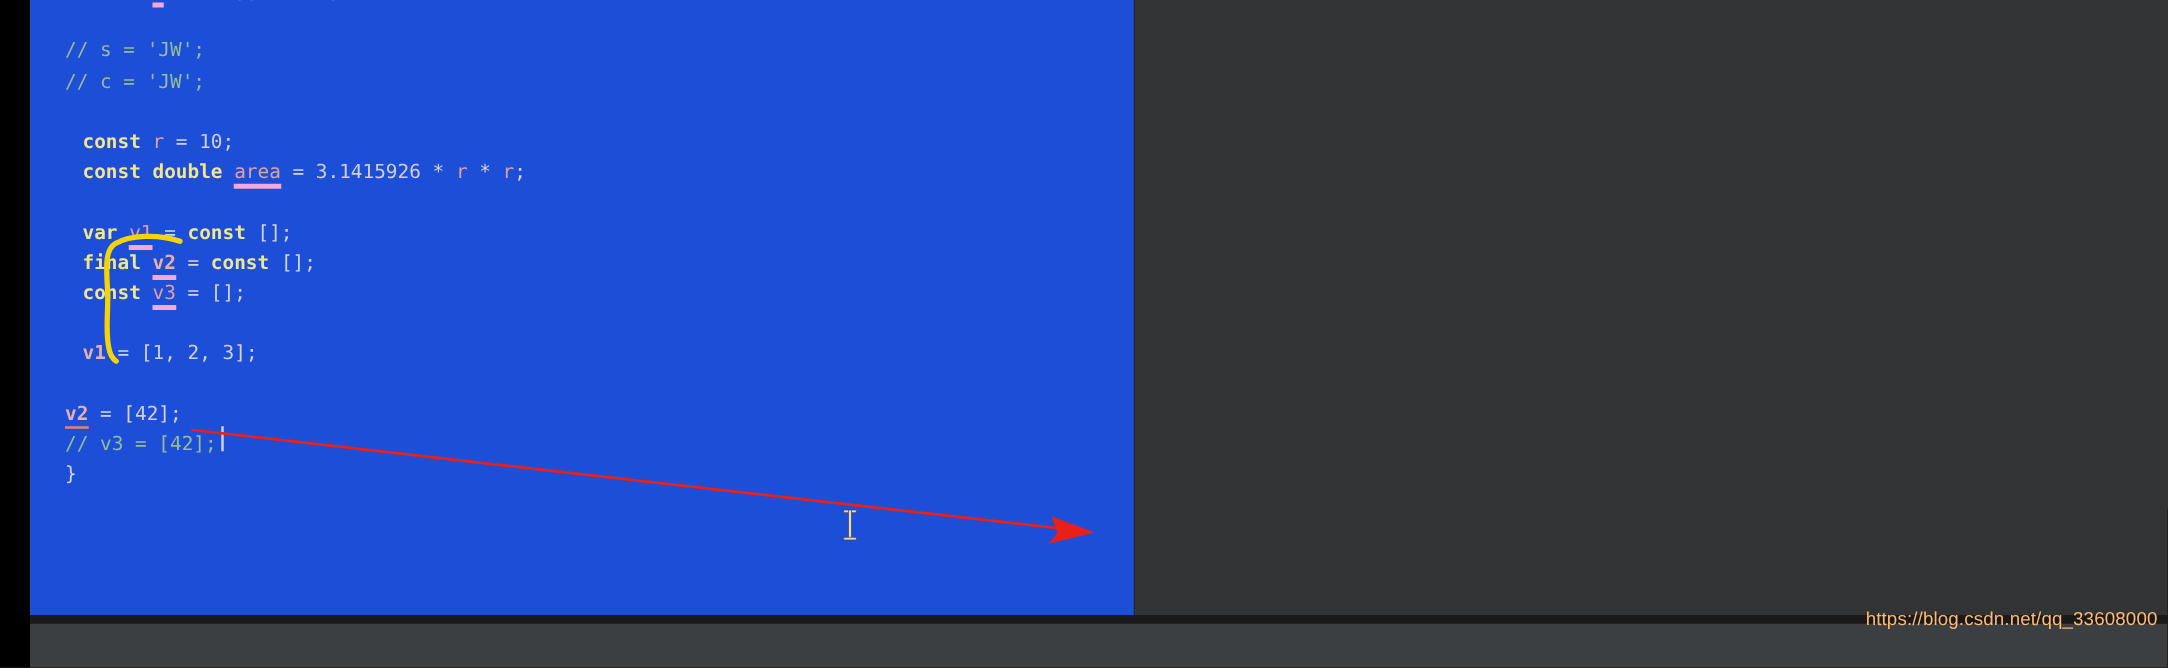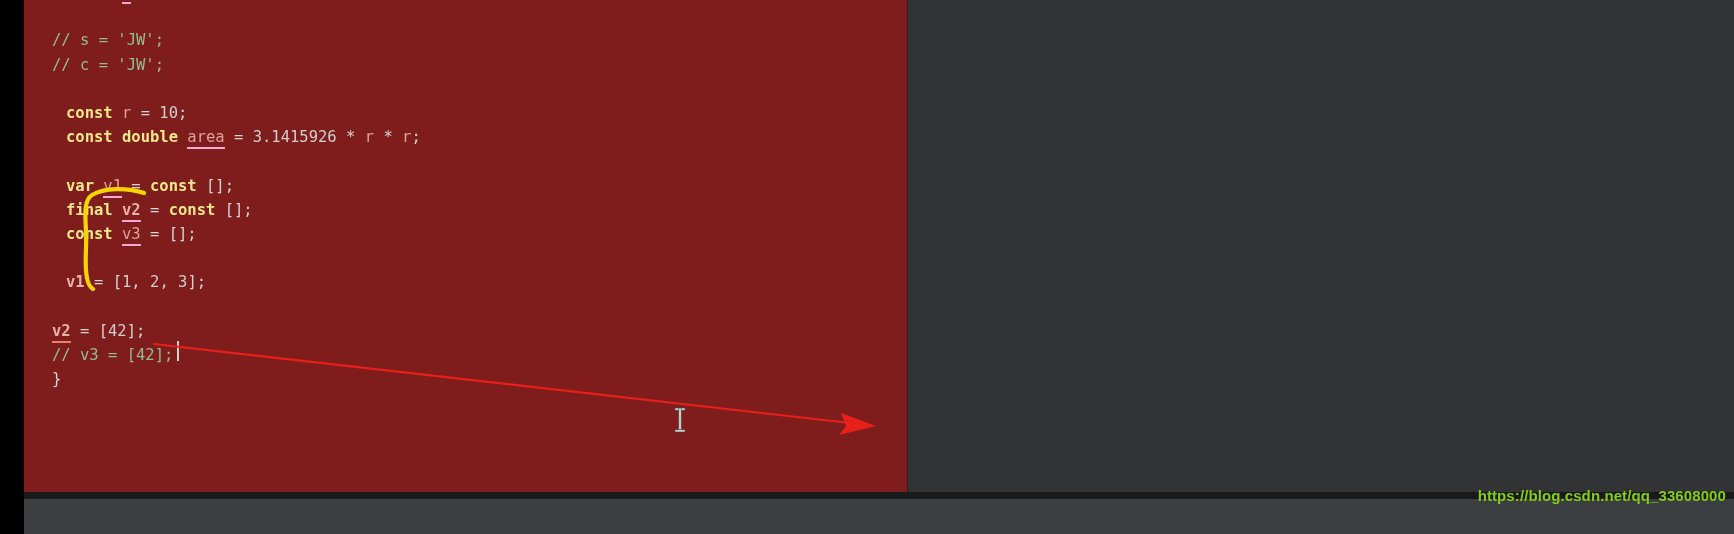--- a/index.html
+++ b/index.html
@@ -12,21 +12,21 @@
   #root {
     position: relative;
     width: 1734px; height: 534px;
     background: #1c1c1c;
   }
 
   
   #editor-pane {
     position: absolute;
     left: 24px; top: 0; width: 884px; height: 492px;
-    background: #7f1d1d;
+    background: #1d4ed8;
     overflow: hidden;
   }
   #code {
     position: absolute;
     left: 0; top: -20px;
     padding: 0;
     font-family: "DejaVu Sans Mono", "Liberation Mono", monospace;
     font-size: 15.5px;
     line-height: 24.2px;
     white-space: pre;
@@ -37,21 +37,21 @@
 
   .kw    { color: #f0e68c; font-weight: bold; }
   .ident { color: #dfa0a0; }
   .identb{ color: #e7b0a8; font-weight: bold; }
   .str   { color: #e8a0b4; }
   .num   { color: #cfcfcf; }
   .punc  { color: #d4d4d4; }
   .cmt   { color: #93bd93; font-style: normal; }
   .plain { color: #d6d6d6; }
 
-  .u-blue  { border-bottom: 2px solid #f9a8d4; padding-bottom: 1px; }
+  .u-blue  { border-bottom: 4px solid #f9a8d4; padding-bottom: 1px; }
   .u-red   { border-bottom: 2px solid #e8836a; padding-bottom: 1px; }
 
   
   #caret {
     position: absolute;
     left: 153px; top: 341px;
     width: 1.6px; height: 20px;
     background: #d0d0d0;
   }
 
@@ -104,24 +104,23 @@
   }
   #left-gutter {
     position: absolute;
     left: 0; top: 0; width: 24px; height: 534px;
     background: #000000;
   }
   #watermark {
     position: absolute;
     right: 8px; top: 487px;
     font-size: 15px;
-    color: #84cc16;
+    color: #fdba74;
     font-family: "Liberation Sans", sans-serif;
     letter-spacing: 0.1px;
-    font-weight: bold;
   }
 </style>
 </head>
 <body>
 
 <div id="root">
 
   <div id="left-gutter"></div>
 
   <div id="editor-pane">

